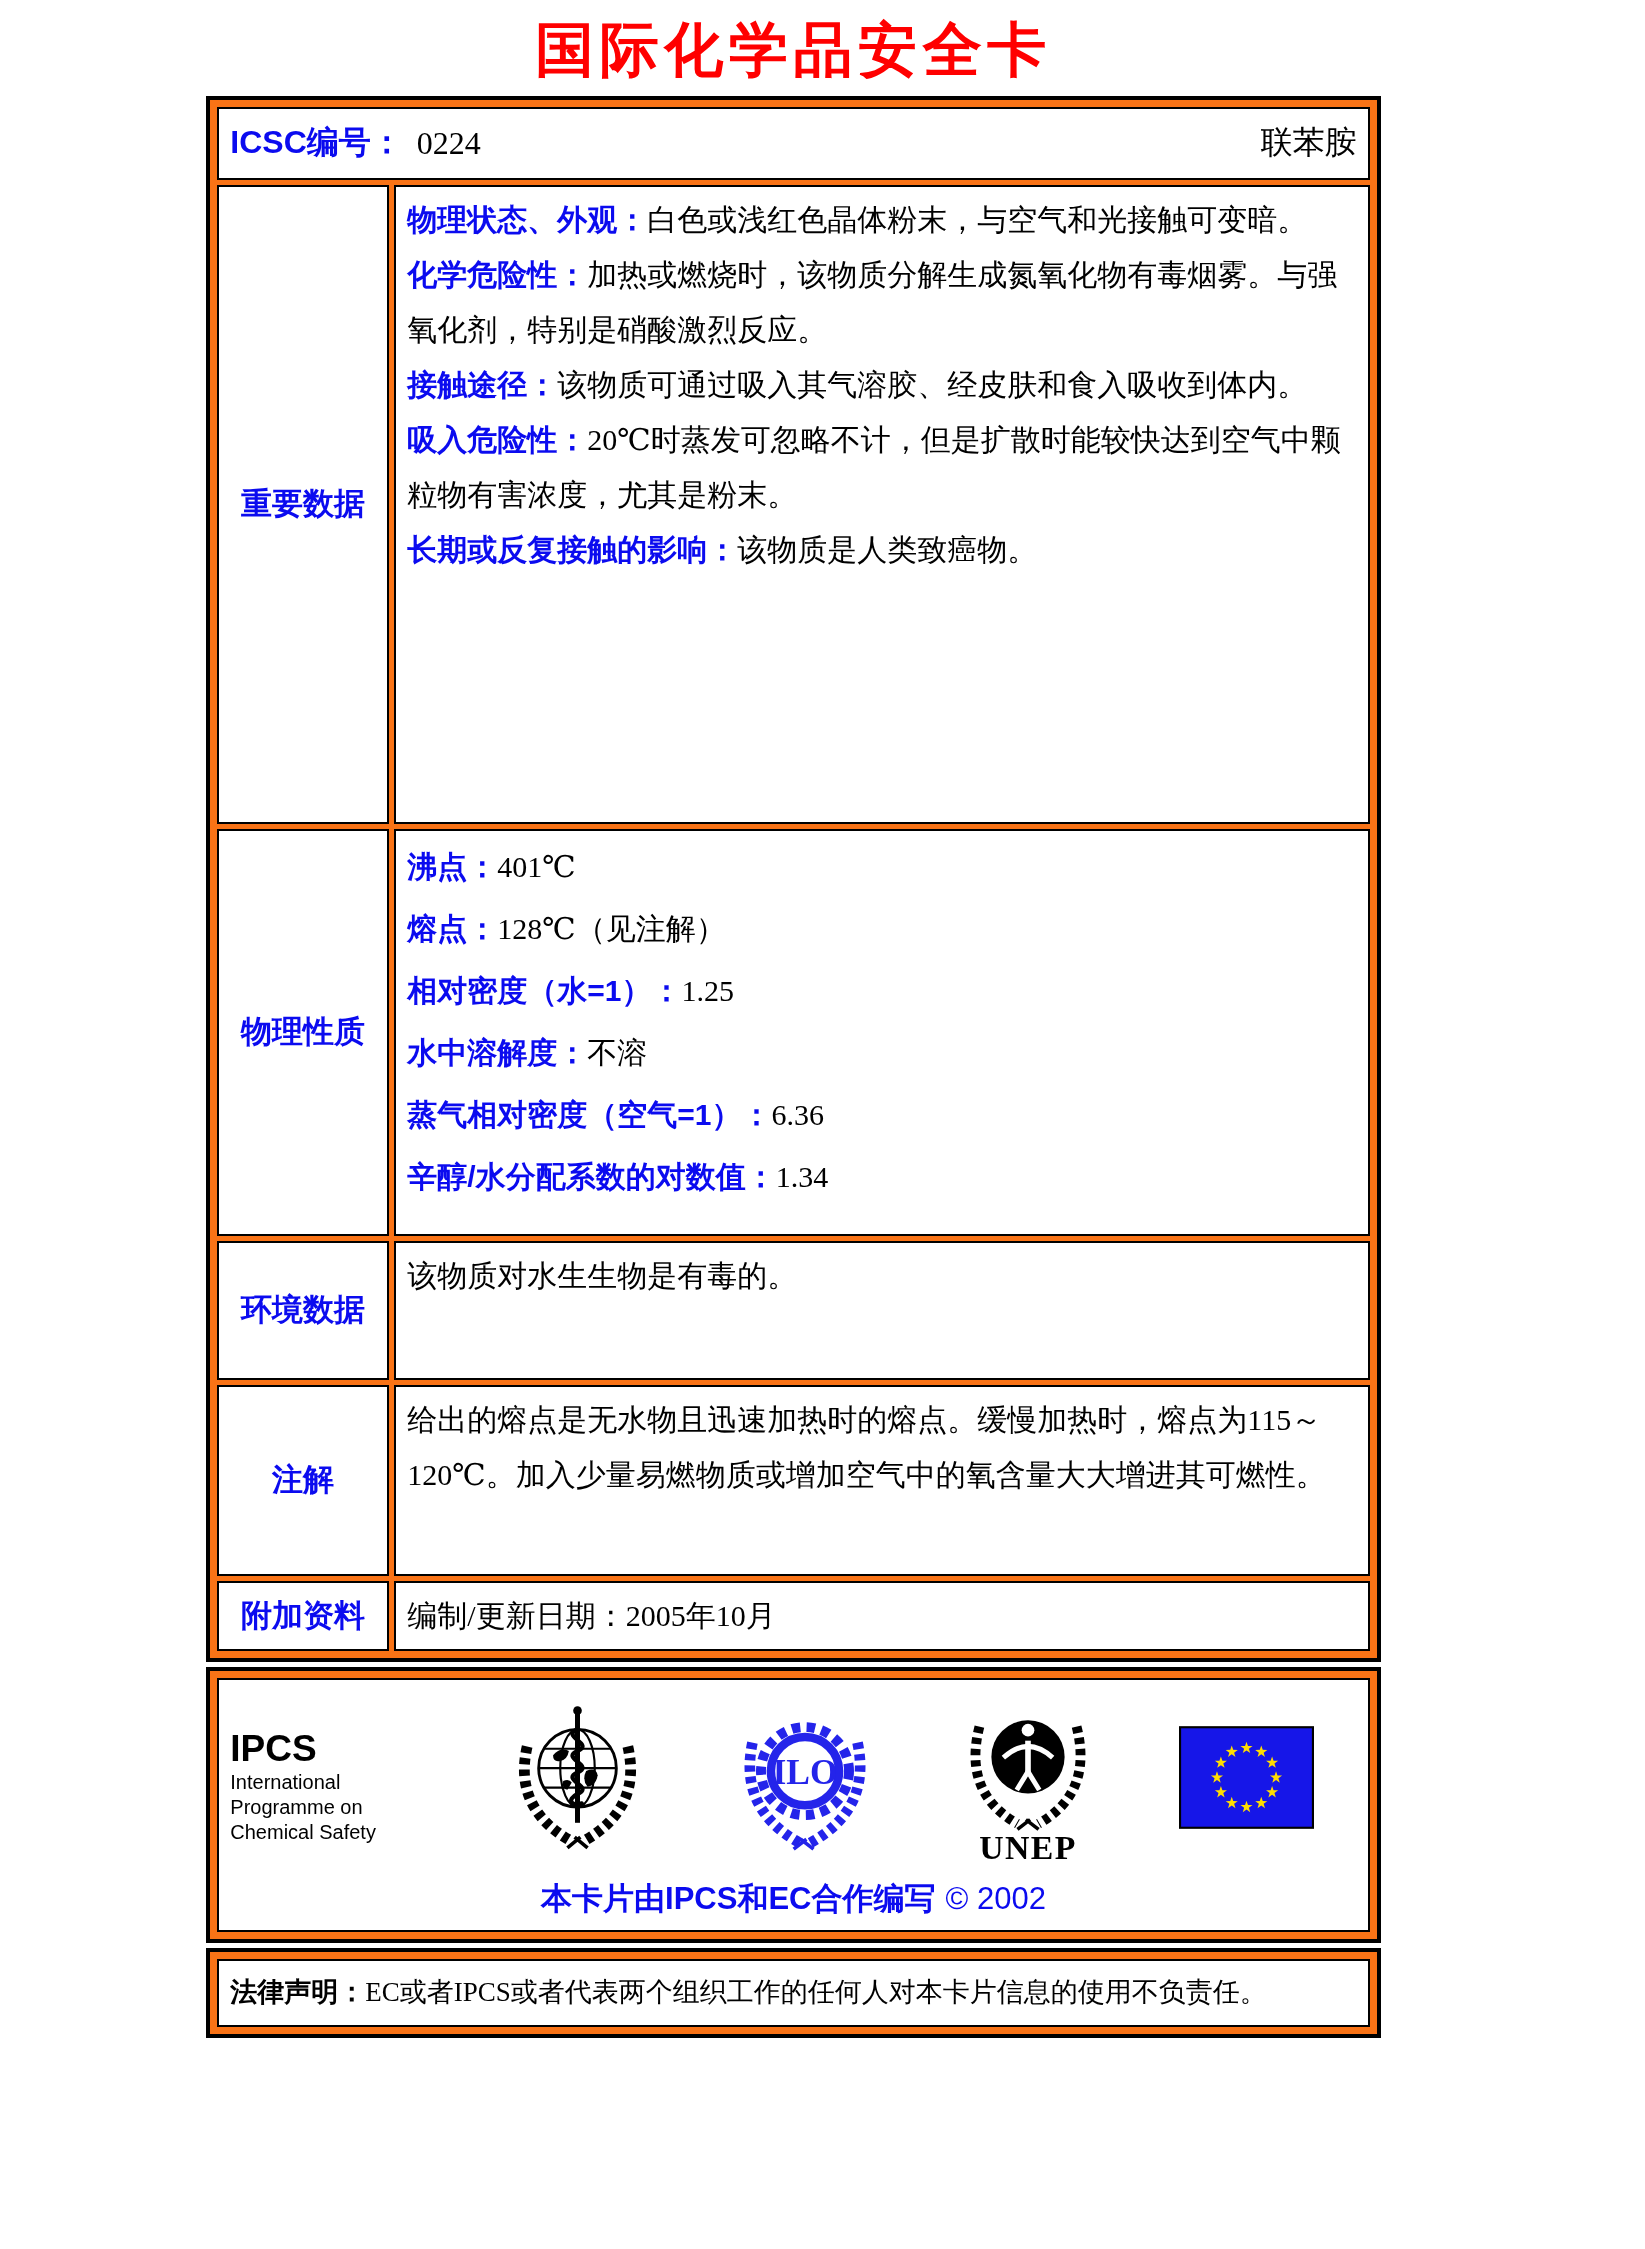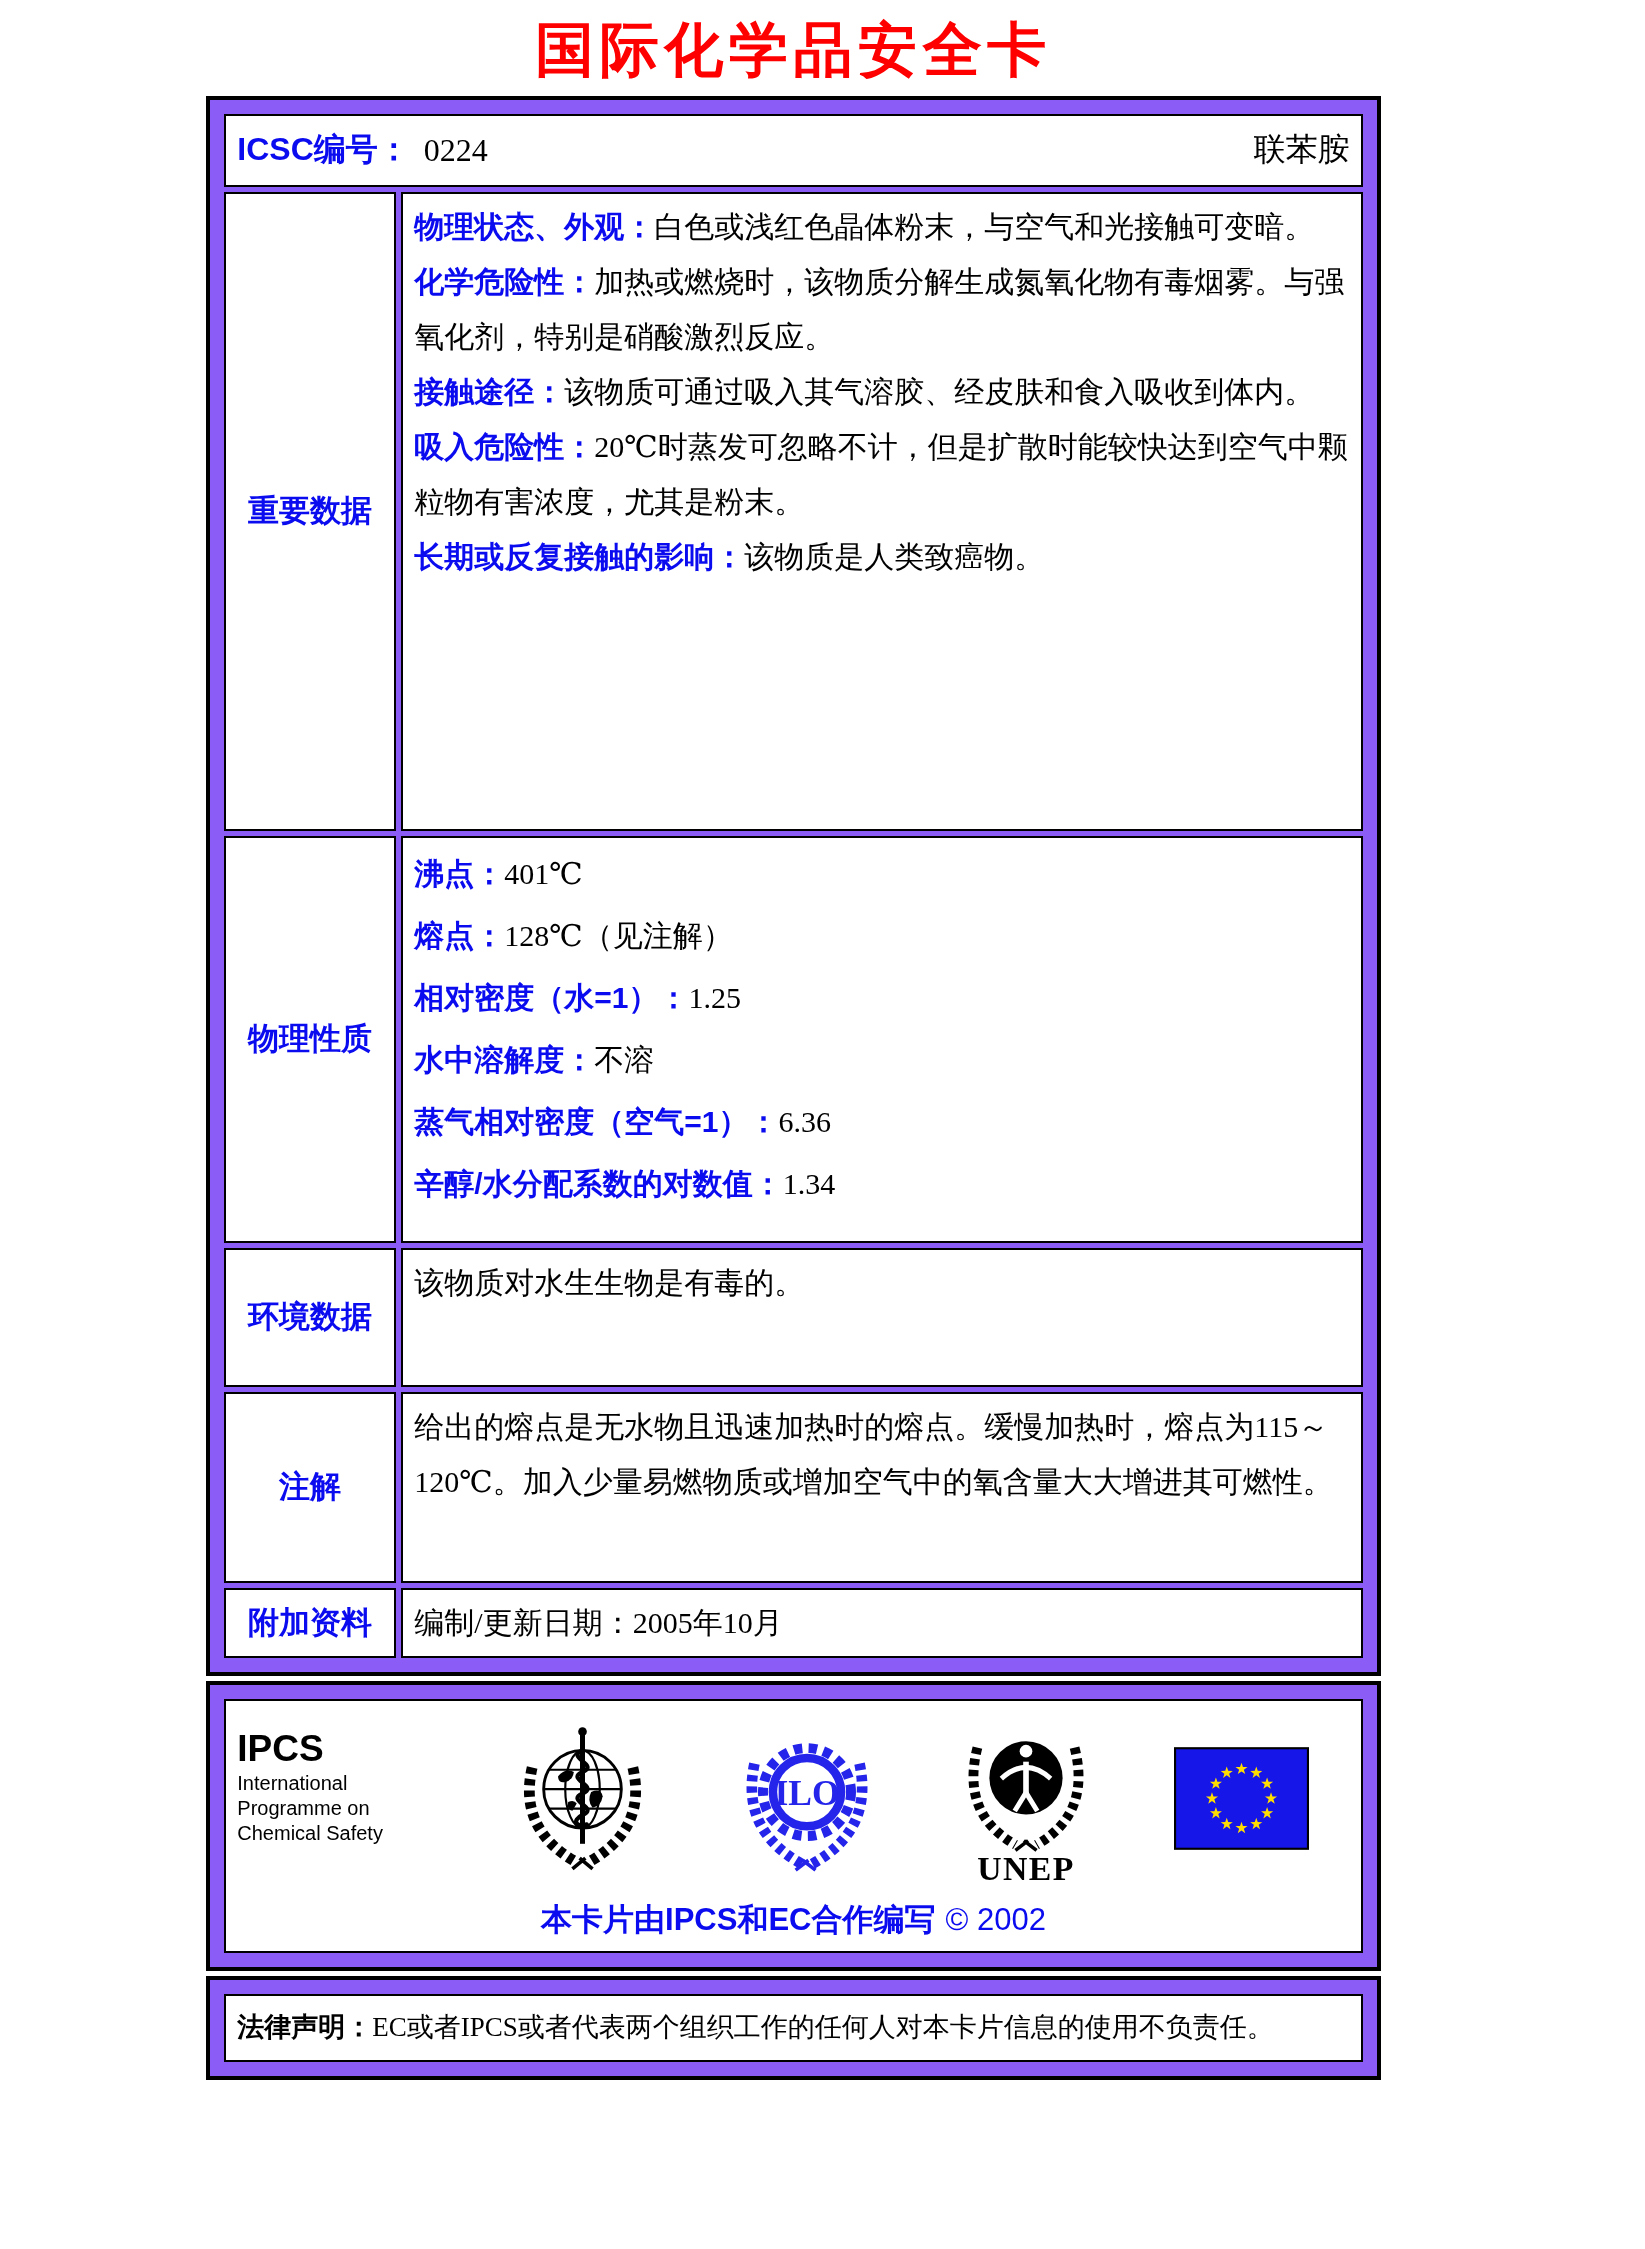--- a/index.html
+++ b/index.html
@@ -10,21 +10,21 @@
     color:#000;
   }
   .doc { width:1175px; margin:0 0 0 206px; }
   .page-title {
     text-align:center; color:#f00; font-weight:bold;
     font-size:59px; letter-spacing:5.6px; line-height:1.1;
     margin:18.3px 0 12.7px 0;
     font-family:"Liberation Serif","DejaVu Serif",serif;
   }
   
-  .box { border:4.2px solid #000; background:#8b5cf6; padding:14px; }
+  .box { border:4.2px solid #000; background:#f97316; padding:7px; }
   .box + .box { margin-top:5px; }
   .vstack { display:flex; flex-direction:column; gap:5px; }
   .trow { display:flex; gap:5px; }
   .cell { border:2.1px solid #000; background:#fff; }
   .label-cell {
     flex:0 0 172px; display:flex; align-items:center; justify-content:center;
     color:#0b0bef; font-family:"Liberation Sans","DejaVu Sans",sans-serif;
     font-weight:bold; font-size:31px; text-align:center; padding:2.8px;
   }
   .content-cell { flex:1 1 auto; padding:5.6px 11.3px; font-size:30px; line-height:55px; }
@@ -41,21 +41,21 @@
   .head-left { display:flex; align-items:center; }
   .head-left .num { margin-left:14px; font-family:"Liberation Serif","DejaVu Serif",serif; }
   
   .h-important { min-height:639px; }
   .h-physical  { min-height:407px; line-height:62px; }
   .h-env       { min-height:139px; }
   .h-notes     { min-height:191px; }
   .h-add       { min-height:49px; display:flex; align-items:center; }
   
   .logos-cell { flex:1 1 auto; padding:7px 11.3px 10px 11.3px; min-height:184px; }
-  .logos-flex { display:flex; align-items:flex-start; }
+  .logos-flex { display:flex; align-items:center; }
   .ipcs-block { width:232px; padding-top:20px; font-family:"Liberation Sans","DejaVu Sans",sans-serif; }
   .ipcs-acronym { font-size:37px; font-weight:bold; line-height:1.15; }
   .ipcs-line { font-size:20px; line-height:1.25; }
   .logo-strip { flex:1; display:flex; justify-content:space-around; align-items:center; padding-top:2.8px; }
   .caption-line {
     text-align:center; margin-top:12px;
     font-size:31px; color:#0b0bef;
     font-family:"Liberation Sans","DejaVu Sans",sans-serif; font-weight:bold;
   }
   .caption-line .copyright { font-weight:normal; margin-left:10px; }

